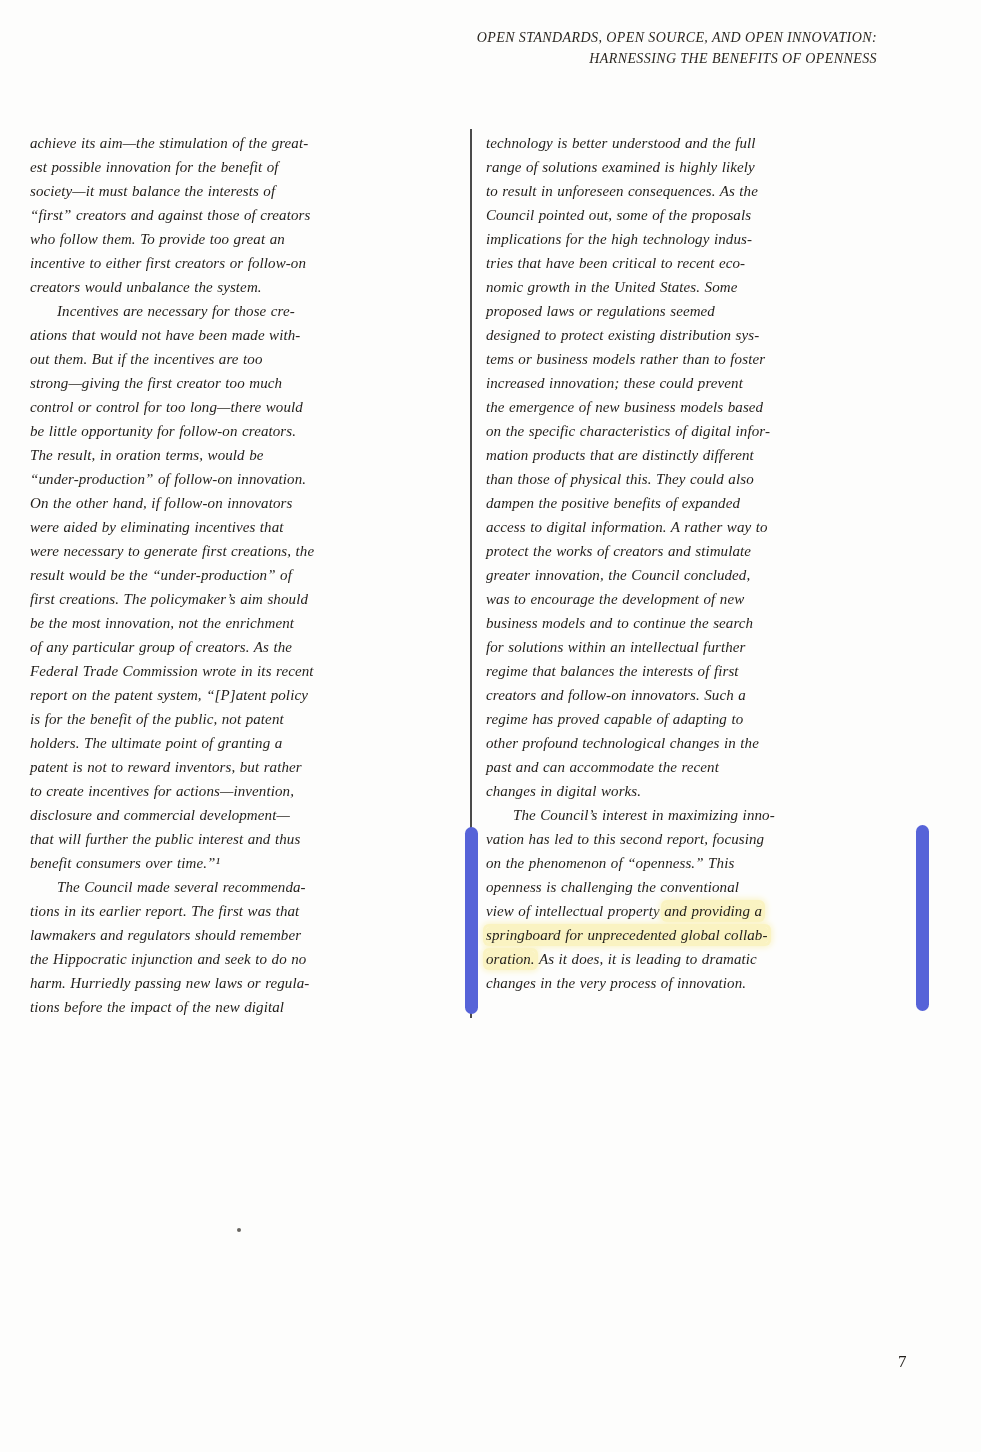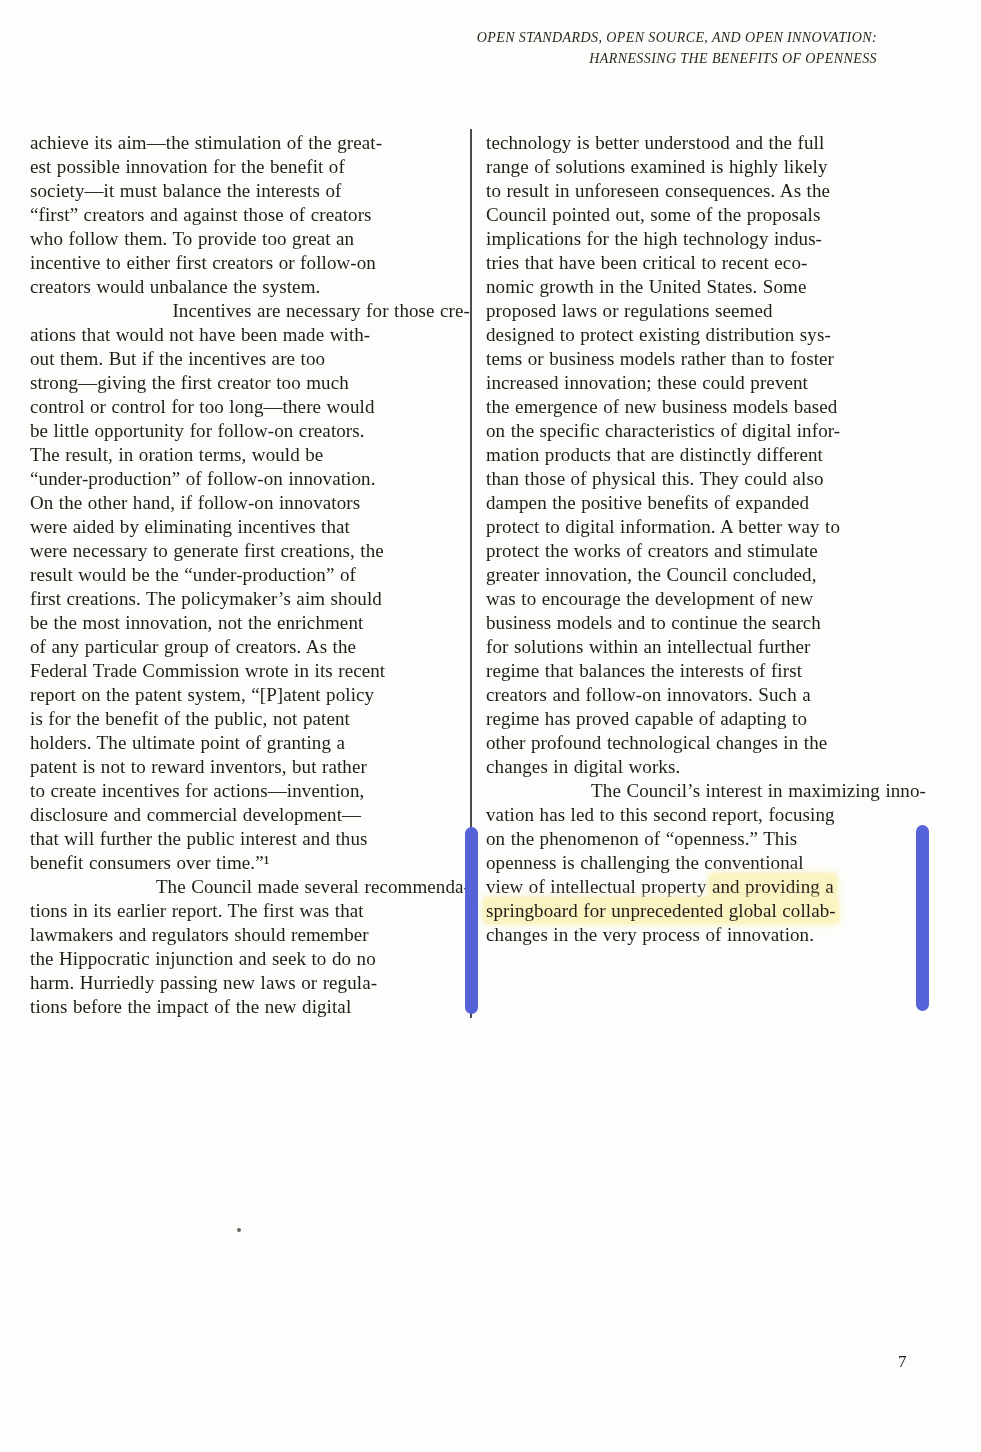--- a/index.html
+++ b/index.html
@@ -29,30 +29,31 @@
     font-size: 14px;
     line-height: 21px;
     letter-spacing: 0.4px;
     color: #2a2620;
   }
 
   .col {
     position: absolute;
     top: 131px;
     width: 440px;
-    font-size: 19px;
+    font-size: 15px;
     line-height: 24px;
     letter-spacing: 0.1px;
     word-spacing: 0.6px;
+    font-style: italic;
   }
   #col-left  { left: 30px; }
   #col-right { left: 486px; }
 
   .tline { white-space: nowrap; height: 24px; }
-  .tline.indent { padding-left: 27px; text-align: right; }
+  .tline.indent { padding-left: 27px; }
 
   .hl {
     background: var(--hl);
     box-shadow: 0 0 0 3px var(--hl), 0 0 6px 4px var(--hl);
     border-radius: 3px;
   }
 
   .divider {
     position: absolute;
     left: 470px; top: 129px;
@@ -146,37 +147,39 @@
       <div class="tline"><span>nomic growth in the United States. Some</span></div>
       <div class="tline"><span>proposed laws or regulations seemed</span></div>
       <div class="tline"><span>designed to protect existing distribution sys-</span></div>
       <div class="tline"><span>tems or business models rather than to foster</span></div>
       <div class="tline"><span>increased innovation; these could prevent</span></div>
       <div class="tline"><span>the emergence of new business models based</span></div>
       <div class="tline"><span>on the specific characteristics of digital infor-</span></div>
       <div class="tline"><span>mation products that are distinctly different</span></div>
       <div class="tline"><span>than those of physical this. They could also</span></div>
       <div class="tline"><span>dampen the positive benefits of expanded</span></div>
-      <div class="tline"><span>protect to digital information. A better way to</span></div>
+      <div class="tline"><span>access to digital information. A rather way to</span></div>
       <div class="tline"><span>protect the works of creators and stimulate</span></div>
       <div class="tline"><span>greater innovation, the Council concluded,</span></div>
       <div class="tline"><span>was to encourage the development of new</span></div>
       <div class="tline"><span>business models and to continue the search</span></div>
       <div class="tline"><span>for solutions within an intellectual further</span></div>
       <div class="tline"><span>regime that balances the interests of first</span></div>
       <div class="tline"><span>creators and follow-on innovators. Such a</span></div>
       <div class="tline"><span>regime has proved capable of adapting to</span></div>
       <div class="tline"><span>other profound technological changes in the</span></div>
+      <div class="tline"><span>past and can accommodate the recent</span></div>
       <div class="tline"><span>changes in digital works.</span></div>
       <div class="tline indent"><span>The Council’s interest in maximizing inno-</span></div>
       <div class="tline"><span>vation has led to this second report, focusing</span></div>
       <div class="tline"><span>on the phenomenon of “openness.” This</span></div>
       <div class="tline"><span>openness is challenging the conventional</span></div>
       <div class="tline"><span>view of intellectual property </span><span class="hl">and providing a</span></div>
       <div class="tline"><span class="hl">springboard for unprecedented global collab-</span></div>
+      <div class="tline"><span class="hl">oration.</span><span> As it does, it is leading to dramatic</span></div>
       <div class="tline"><span>changes in the very process of innovation.</span></div>
     </div>
 
   <div class="marker-bar" id="bar-left"></div>
   <div class="marker-bar" id="bar-right"></div>
 
   <div class="speck"></div>
 
   <div class="page-number">7</div>
 

